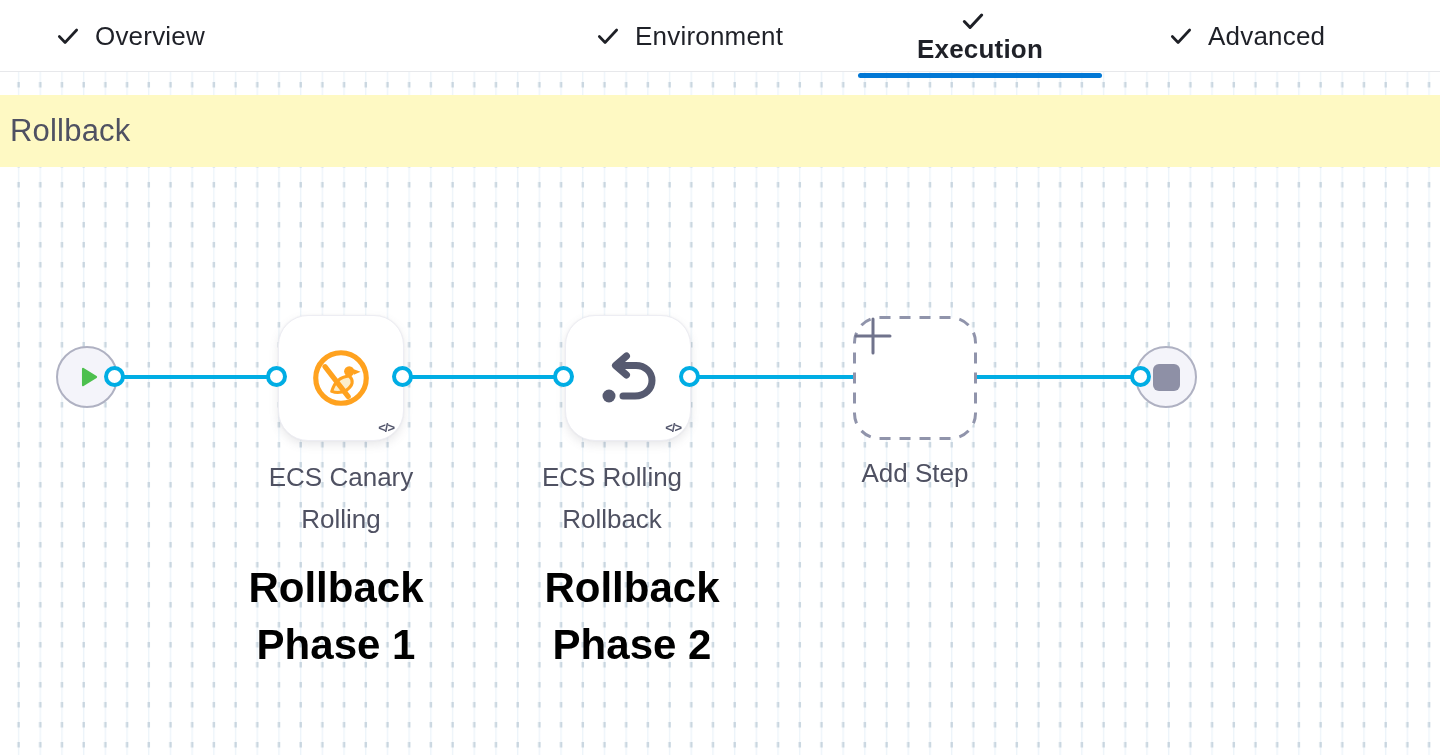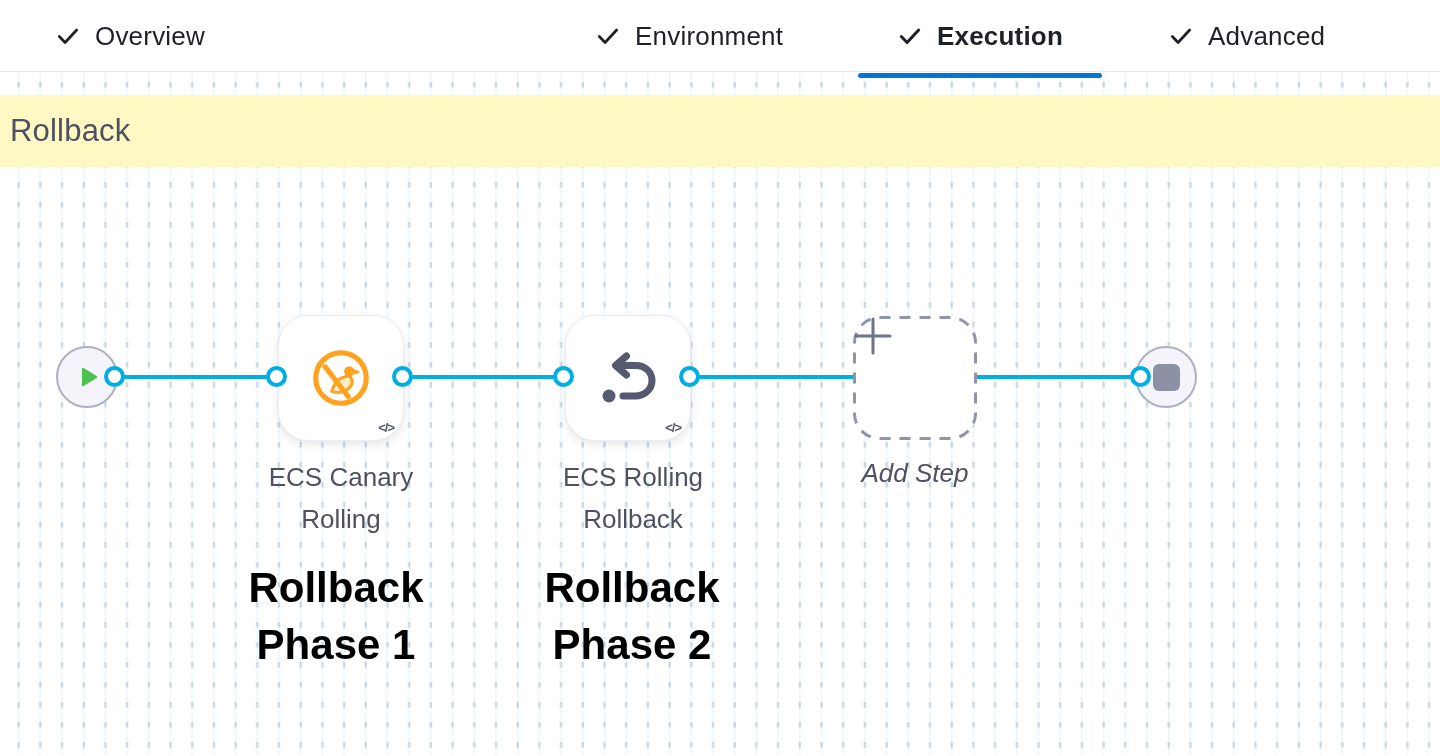--- a/index.html
+++ b/index.html
@@ -6,21 +6,21 @@
   html,body { width:1440px; height:756px; background:#fff; overflow:hidden;
               font-family:"Liberation Sans","DejaVu Sans",sans-serif; }
 
   
   .tabbar { position:relative; width:1440px; height:72px; background:#fff;
             border-bottom:1px solid #E7E8EB; z-index:5; }
   .tab { position:absolute; top:0; height:72px; display:flex; align-items:center;
          cursor:pointer; }
   .tab .check { display:flex; align-items:center; margin-right:14px; }
   .tab-label { font-size:26px; color:#1F2128; font-weight:400; letter-spacing:0.2px;text-align:right; }
-  .tab.active { justify-content:center; }
+  .tab.active { justify-content:center;flex-direction:column; }
   .tab.active .tab-label { font-weight:700; }
   .tab.active::after { content:""; position:absolute; left:0; right:0; bottom:-6px;
          height:5px; background:#0278D5; border-radius:3px; }
   .t-overview { left:55px; }
   .t-service  { left:345px; }
   .t-environment { left:595px; }
   .t-execution { left:858px; width:244px; }
   .t-advanced { left:1168px; }
 
   
@@ -61,23 +61,23 @@
                 font-weight:700; color:#53566C; letter-spacing:-1px; }
 
   .add-step { position:absolute; left:852px; top:243px; width:126px; height:126px;
               z-index:2; cursor:pointer; }
   .add-step svg { position:absolute; left:0; top:0; }
   .plus-wrap { position:absolute; left:0; top:0; width:126px; height:126px;
                display:flex; align-items:center; justify-content:center; }
 
   .step-label { position:absolute; top:384px; width:220px; text-align:center;
                 font-size:26px; line-height:1.62; color:#4F5162; z-index:2; }
-  .sl1 { left:231px; } .sl2 { left:523px; }
+  .sl1 { left:231px; } .sl2 { left:502px; }
   .add-label { position:absolute; top:386px; left:815px; width:200px;
-               text-align:center; font-size:26px; color:#4F5162; z-index:2;font-style:italic; }
+               text-align:center; font-size:26px; color:#4F5162; z-index:2; }
 
   .annotation { position:absolute; top:487px; width:260px; text-align:center;
                 font-size:42px; font-weight:700; color:#000; line-height:1.36;
                 z-index:4; }
   .a1 { left:206px; } .a2 { left:502px; }
 </style>
 </head>
 <body>
 
 <div>

